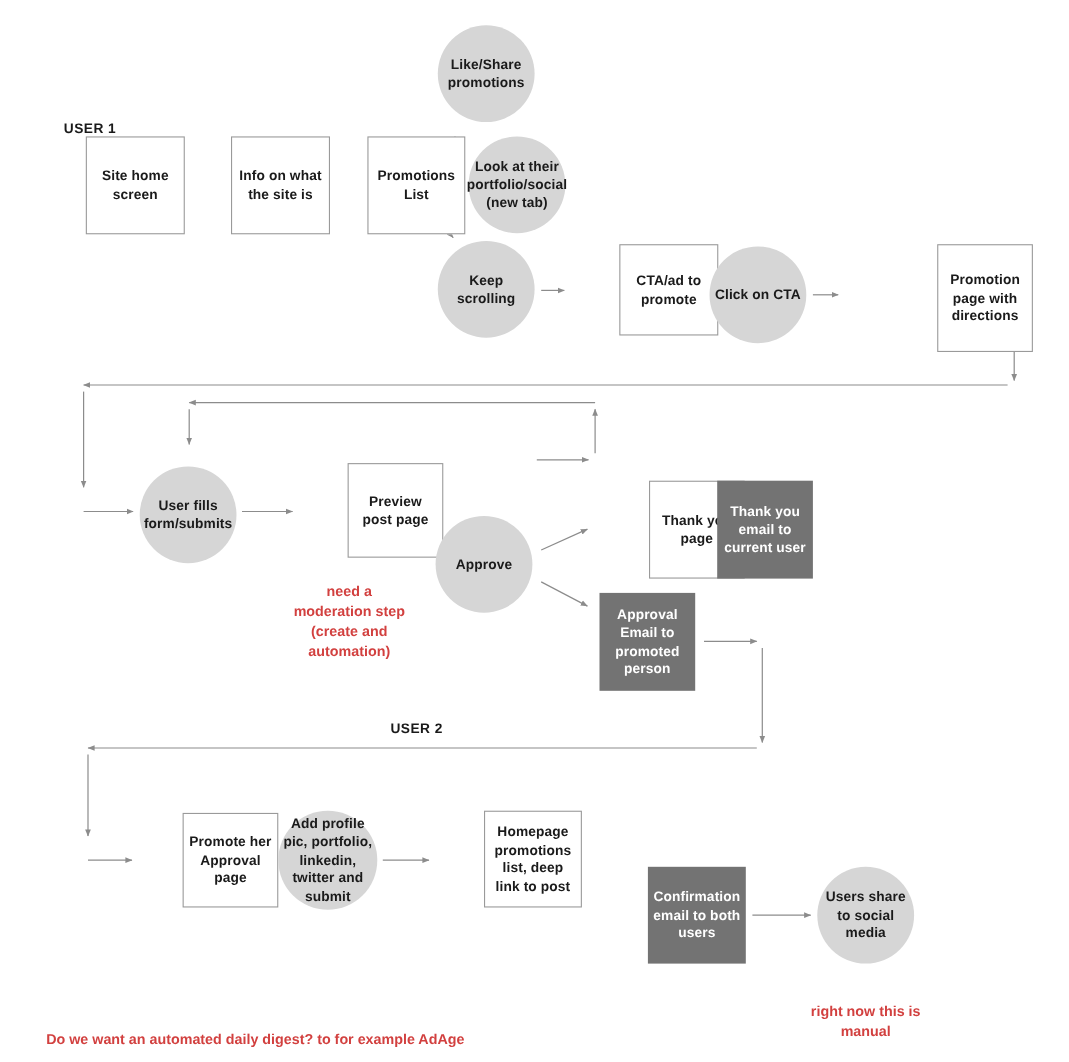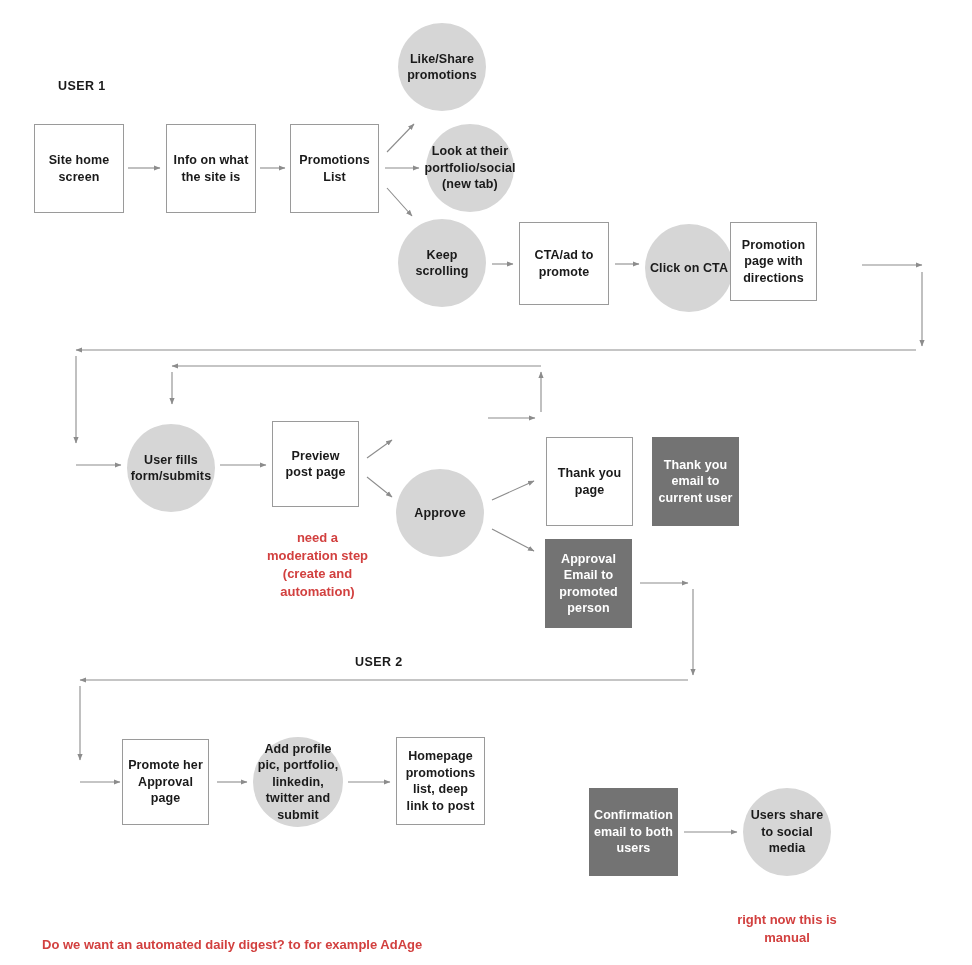--- a/index.html
+++ b/index.html
@@ -34,20 +34,21 @@
     font-size: 12.5px;
     font-weight: 700;
     line-height: 1.32;
     letter-spacing: 0.1px;
     color: #1a1a1a;
     padding: 4px;
   }
   .node.box {
     background: #ffffff;
     border: 1px solid #9a9a9a;
+    margin-left: 44px;
   }
   .node.circle {
     background: #d6d6d6;
     border: none;
     border-radius: 50%;
   }
   .node.darkbox {
     background: #737373;
     border: none;
     color: #ffffff;
@@ -116,32 +117,32 @@
       <path d="M688,680 L80,680"></path>
       <path d="M80,686 L80,760"></path>
       <path d="M80,782 L120,782"></path>
 
       <path d="M217,782 L247,782"></path>
       <path d="M348,782 L390,782"></path>
       <path d="M684,832 L737,832"></path>
     </g>
   </svg>
 
-  <div class="swimlane-label" style="left:58px; top:79px;">USER 1</div>
+  <div class="swimlane-label" style="left:58px; top:110px;">USER 1</div>
   <div class="swimlane-label" style="left:355px; top:655px;">USER 2</div>
 
   <div class="node box" style="left:34px; top:124px; width:90px; height:89px;">Site home screen</div>
   <div class="node box" style="left:166px; top:124px; width:90px; height:89px;">Info on what the site is</div>
   <div class="node box" style="left:290px; top:124px; width:89px; height:89px;">Promotions List</div>
   <div class="node circle" style="left:398px; top:23px; width:88px; height:88px;">Like/Share promotions</div>
   <div class="node circle" style="left:426px; top:124px; width:88px; height:88px;">Look at their portfolio/social (new tab)</div>
   <div class="node circle" style="left:398px; top:219px; width:88px; height:88px;">Keep scrolling</div>
   <div class="node box" style="left:519px; top:222px; width:90px; height:83px;">CTA/ad to promote</div>
   <div class="node circle" style="left:645px; top:224px; width:88px; height:88px;">Click on CTA</div>
-  <div class="node box" style="left:730px; top:222px; width:87px; height:79px;">Promotion page with directions</div>
+  <div class="node box" style="left:808px; top:222px; width:87px; height:98px;">Promotion page with directions</div>
 
   <div class="node box" style="left:272px; top:421px; width:87px; height:86px;">Preview post page</div>
   <div class="node circle" style="left:127px; top:424px; width:88px; height:88px;">User fills form/submits</div>
   <div class="node circle" style="left:396px; top:469px; width:88px; height:88px;">Approve</div>
   <div class="node box" style="left:546px; top:437px; width:87px; height:89px;">Thank you page</div>
   <div class="node darkbox" style="left:652px; top:437px; width:87px; height:89px;">Thank you email to current user</div>
   <div class="node darkbox" style="left:545px; top:539px; width:87px; height:89px;">Approval Email to promoted person</div>
 
   <div class="node box" style="left:122px; top:739px; width:87px; height:86px;">Promote her Approval page</div>
   <div class="node circle" style="left:253px; top:737px; width:90px; height:90px;">Add profile pic, portfolio, linkedin, twitter and submit</div>

